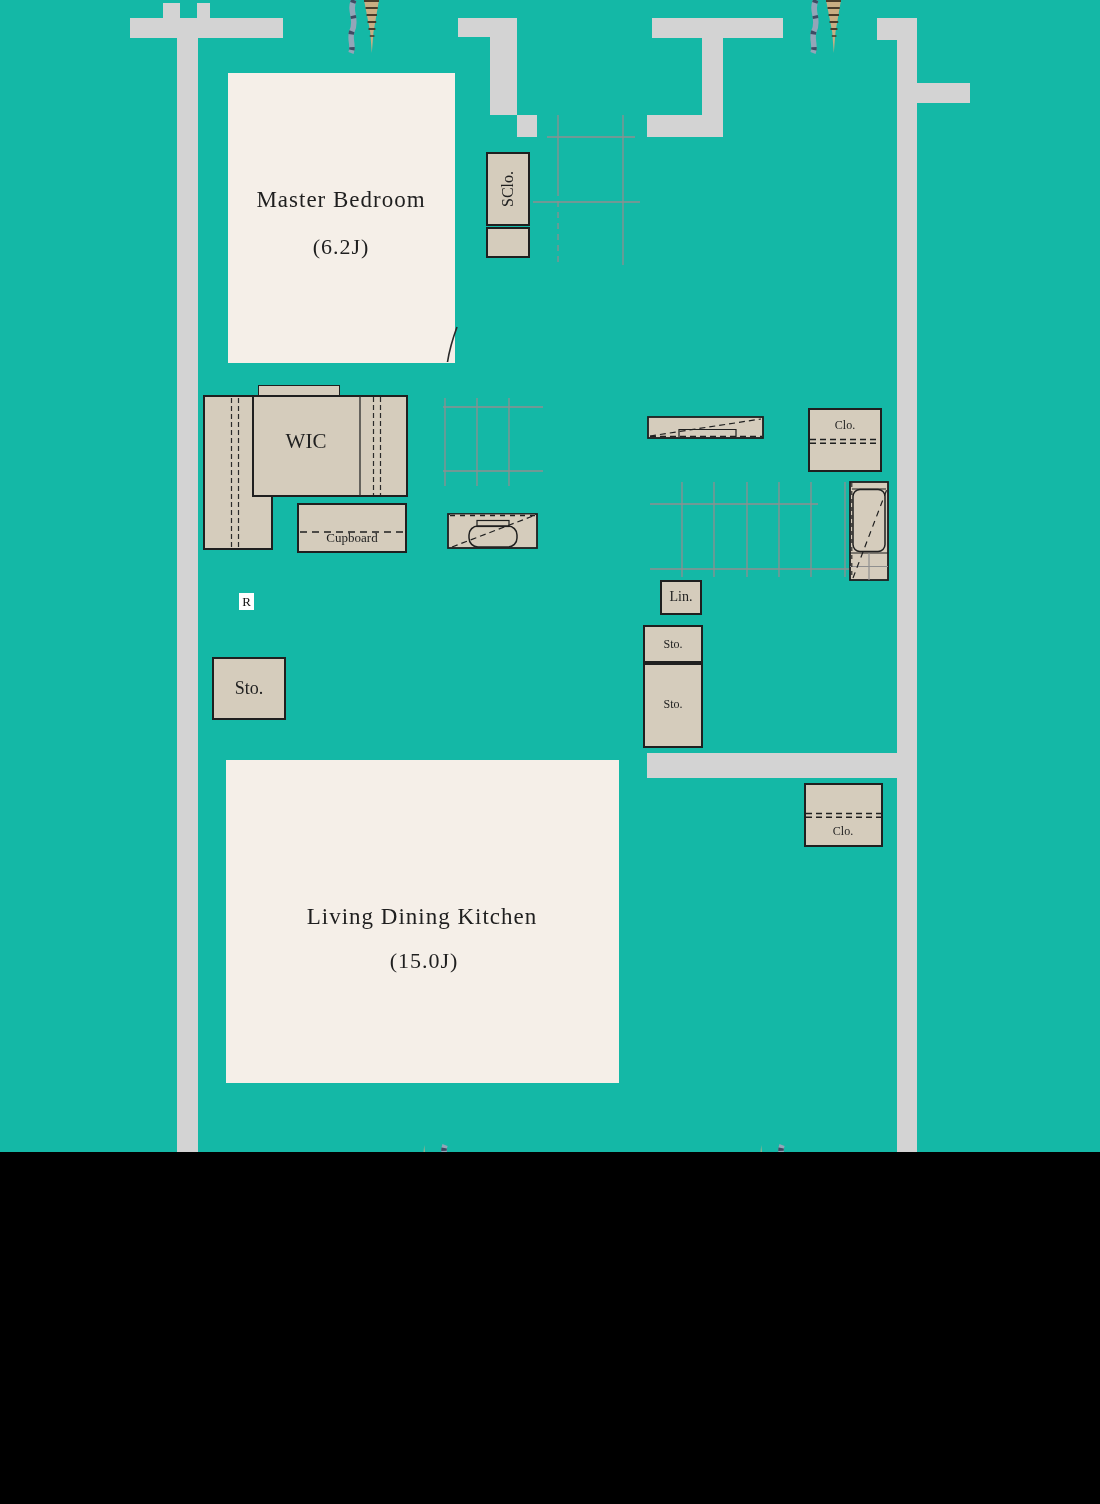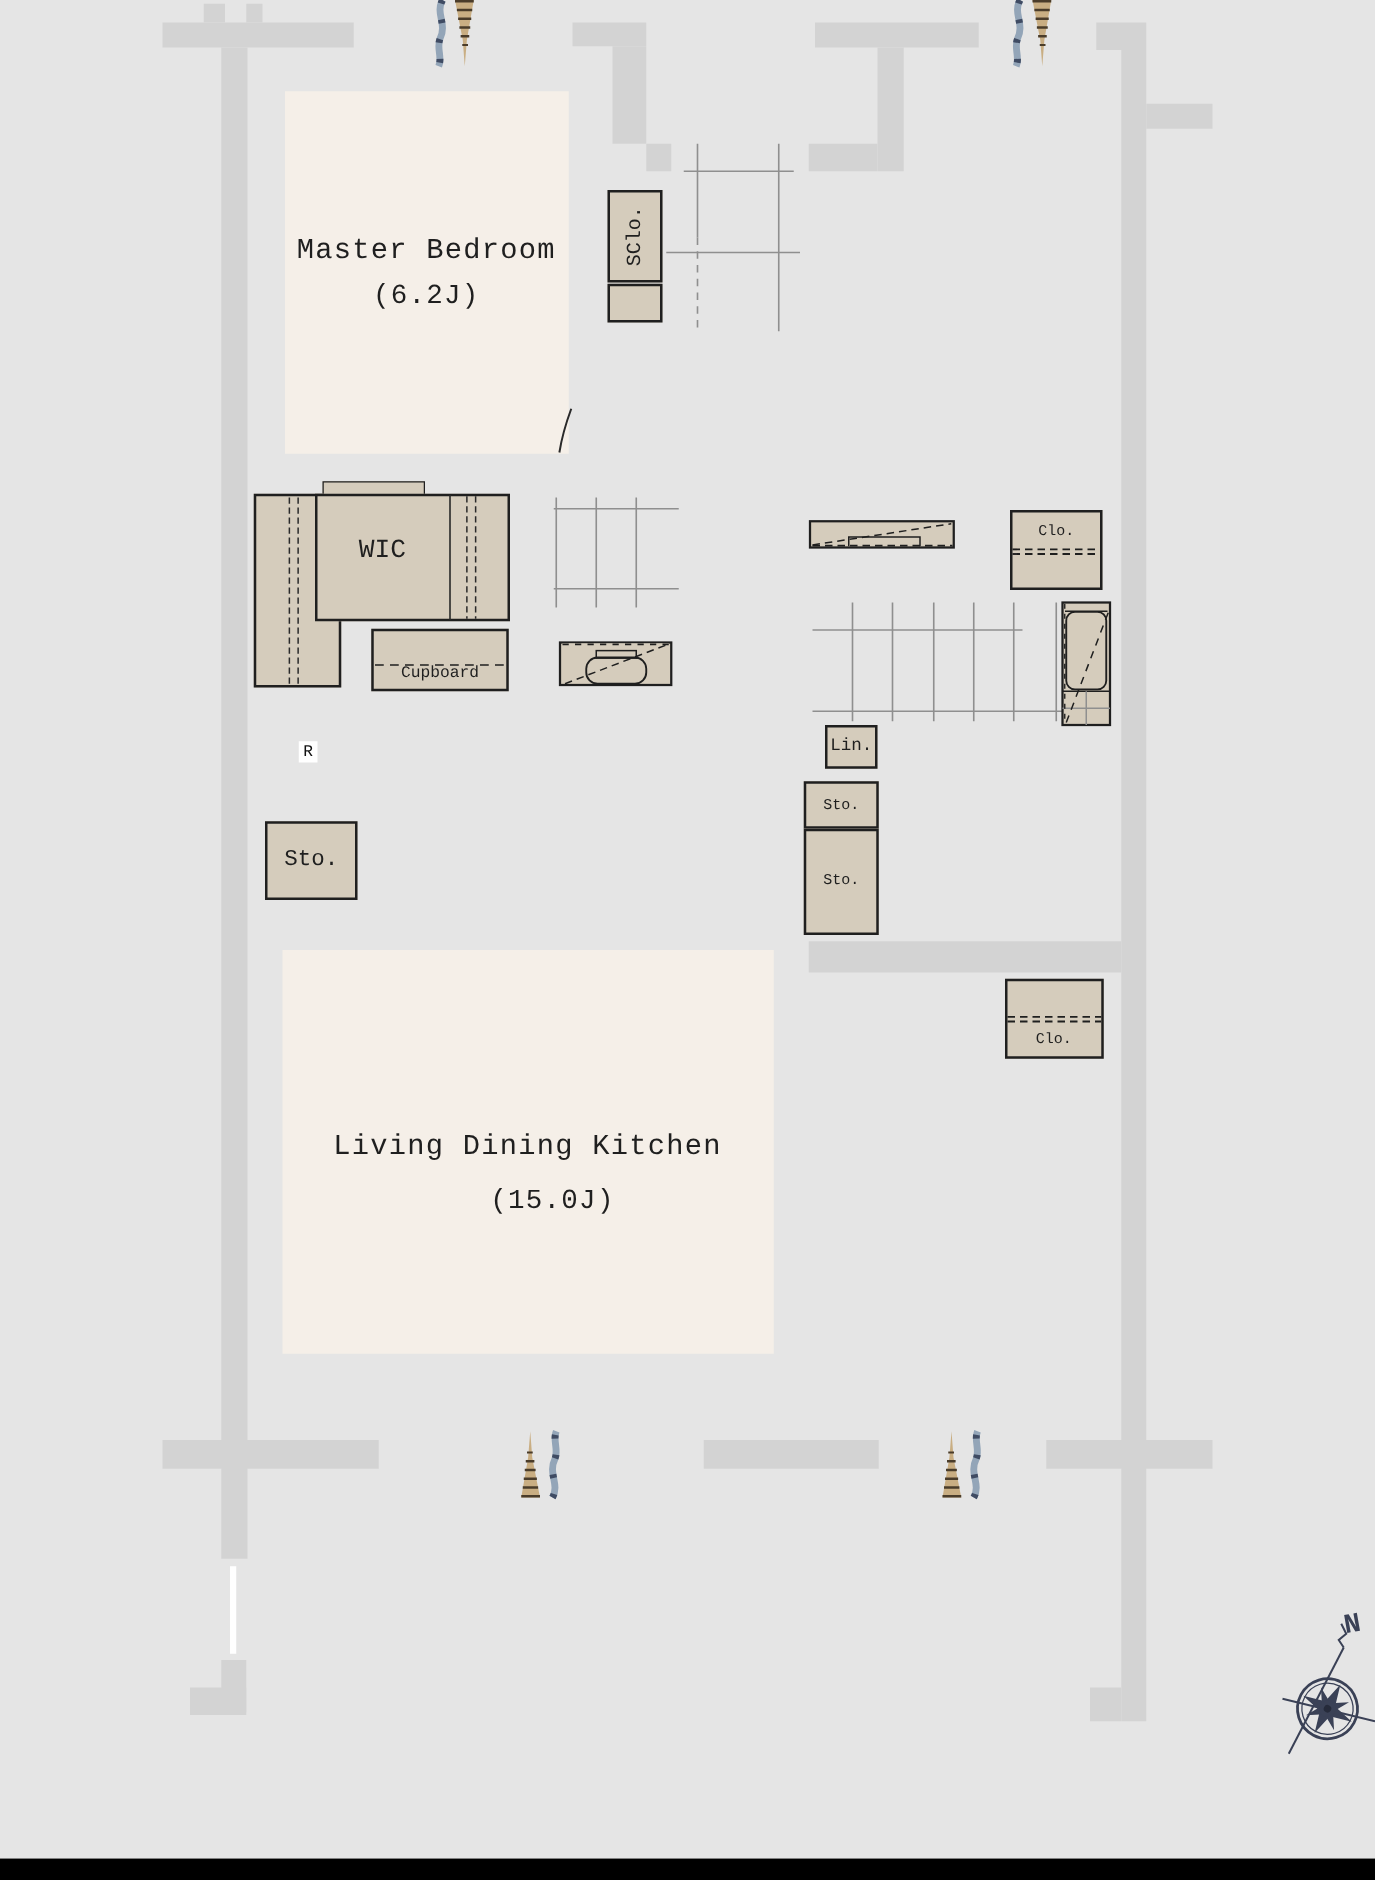--- a/index.html
+++ b/index.html
@@ -1,17 +1,17 @@
 <!DOCTYPE html>
 <html><head>
 <meta charset="utf-8">
 <style>
   html,body{margin:0;padding:0;background:#000;}
-  #plan{position:relative;width:1100px;height:1487px;background:#e5e5e5;overflow:hidden;
-        font-family:Liberation Mono, monospace;}
+  #plan{position:relative;width:1100px;height:1152px;background:#14b8a6;overflow:hidden;
+        font-family:Liberation Serif, serif;}
   .wall{position:absolute;background:#d3d3d3;}
   .room{position:absolute;background:#f5efe8;}
   .cab{position:absolute;background:#d5ccbc;border:2px solid #1f1f1f;box-sizing:border-box;}
   .lbl{position:absolute;color:#1f1f1f;white-space:nowrap;transform:translate(-50%,-50%);}
   .room-name{font-size:23px;letter-spacing:1px;}
   .room-size{font-size:22px;letter-spacing:1px;}
   .cab-lbl{font-size:12px;}
   .svgdeco{position:absolute;left:0;top:0;pointer-events:none;}
   .rbox{position:absolute;background:#ffffff;color:#111;font-size:13px;line-height:17px;
         width:15px;height:17px;text-align:center;}
@@ -167,23 +167,23 @@
         <g transform="rotate(45)">
           <path d="M0,-18 L3.5,-3.5 L18,0 L3.5,3.5 L0,18 L-3.5,3.5 L-18,0 L-3.5,-3.5 Z" fill="#3a4156" stroke="none"></path>
         </g>
         <circle r="6.5" fill="#3a4156" stroke="none"></circle>
         <circle r="3" fill="#262b3b" stroke="none"></circle>
       </g>
     </g>
   </svg>
 
   <div class="lbl room-name" style="left:341px;top:200px;">Master Bedroom</div>
-  <div class="lbl room-size" style="left:341px;top:237px;">(6.2J)</div>
+  <div class="lbl room-size" style="left:341px;top:247px;">(6.2J)</div>
   <div class="lbl room-name" style="left:422px;top:917px;">Living Dining Kitchen</div>
-  <div class="lbl room-size" style="left:442px;top:961px;">(15.0J)</div>
+  <div class="lbl room-size" style="left:424px;top:961px;">(15.0J)</div>
 
   <div class="lbl" style="left:306px;top:441px;font-size:21px;">WIC</div>
   <div class="lbl" style="left:352px;top:538px;font-size:13px;">Cupboard</div>
   <div class="lbl" style="left:508px;top:189px;font-size:16px;transform:translate(-50%,-50%) rotate(-90deg);">SClo.</div>
   <div class="lbl cab-lbl" style="left:845px;top:425px;">Clo.</div>
   <div class="lbl cab-lbl" style="left:843px;top:831px;">Clo.</div>
   <div class="lbl" style="left:681px;top:597px;font-size:14px;">Lin.</div>
   <div class="lbl cab-lbl" style="left:673px;top:644px;">Sto.</div>
   <div class="lbl cab-lbl" style="left:673px;top:704px;">Sto.</div>
   <div class="lbl" style="left:249px;top:688px;font-size:18px;">Sto.</div>

